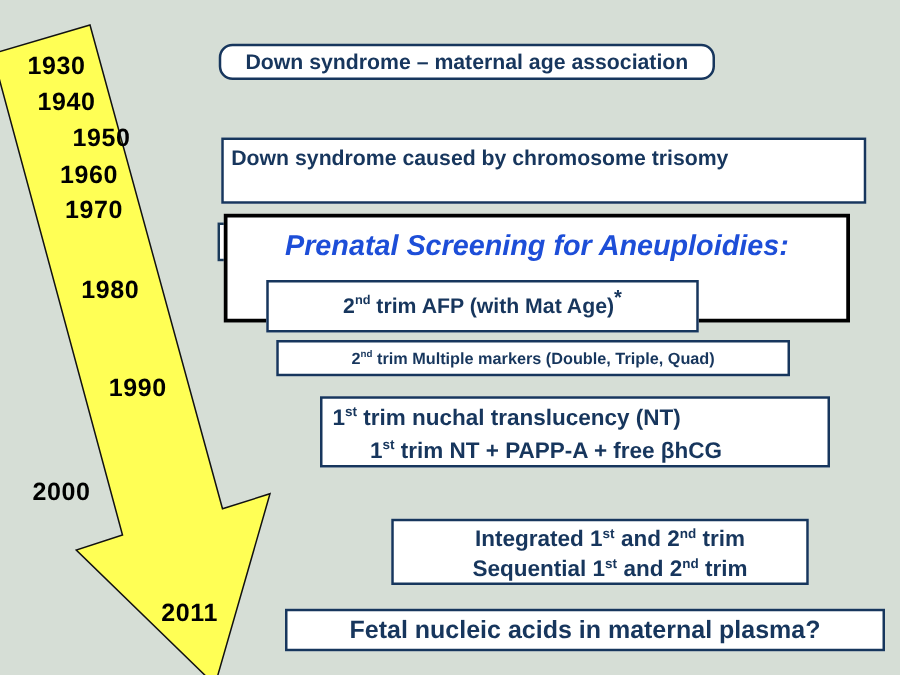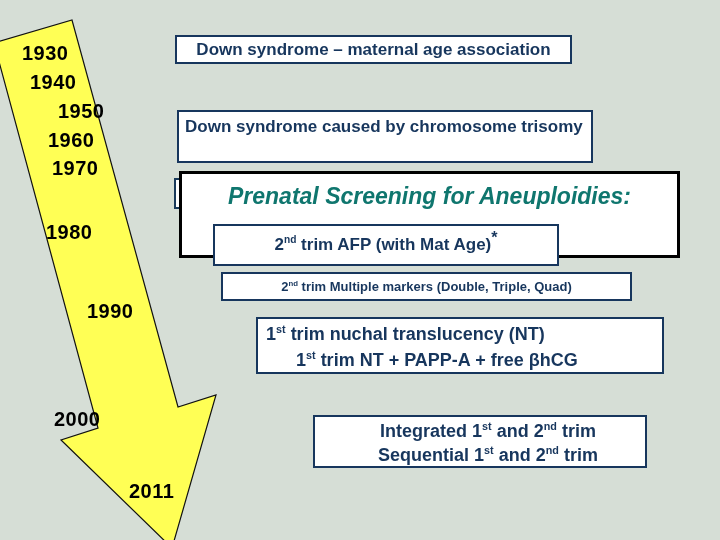--- a/index.html
+++ b/index.html
@@ -11,38 +11,38 @@
   #arrow-svg{position:absolute;left:0;top:0;z-index:0;}
   .year{
     position:absolute;z-index:1;color:#000;font-weight:bold;font-size:20px;
     white-space:nowrap;letter-spacing:0.5px;
   }
   .y1930{left:22px;top:42px;}
   .y1940{left:30px;top:71px;}
   .y1950{left:37px;top:100px;margin-left:21px;}
   .y1960{left:48px;top:129px;}
   .y1970{left:52px;top:157px;}
-  .y1980{left:46px;top:221px;}
+  .y1980{left:65px;top:221px;}
   .y1990{left:87px;top:300px;}
-  .y2000{left:26px;top:408px;margin-left:28px;}
+  .y2000{left:26px;top:383px;}
   .y2011{left:129px;top:480px;}
   .box{
     position:absolute;box-sizing:border-box;background:#ffffff;
     border:2px solid #17365d;color:#17365d;font-weight:bold;z-index:2;
     white-space:nowrap;
   }
   .center-flex{display:flex;align-items:center;justify-content:center;}
-  #title-box{left:175px;top:35px;width:397px;height:29px;font-size:17px;}
-  #trisomy-box{left:177px;top:110px;width:416px;height:53px;font-size:17px;padding-top:2px;}
+  #title-box{left:175px;top:35px;width:397px;height:29px;font-size:17px;border-radius:11px;}
+  #trisomy-box{left:177px;top:110px;width:516px;height:53px;font-size:17px;padding-top:2px;}
   #trisomy-box .l1{padding-left:6px;line-height:25px;}
   #trisomy-box .l2{text-align:center;font-style:italic;line-height:24px;}
   #prenatal-behind-box{left:174px;top:178px;width:26px;height:31px;border:2px solid #1a3a5a;z-index:2;}
   #prenatal-box{
     left:179px;top:171px;width:501px;height:87px;border:3px solid #000;z-index:3;
-    color:#0f766e;font-style:italic;font-size:23px;text-align:center;padding-top:9px;
+    color:#1d4ed8;font-style:italic;font-size:23px;text-align:center;padding-top:9px;
   }
   #afp-box{left:213px;top:224px;width:346px;height:42px;font-size:17px;z-index:4;}
   #mult-box{left:221px;top:272px;width:411px;height:29px;font-size:13px;}
   #nt-box{left:256px;top:317px;width:408px;height:57px;font-size:18px;padding-top:2px;}
   #nt-box .l1{padding-left:8px;line-height:26px;}
   #nt-box .l2{padding-left:38px;line-height:26px;}
   #integrated-box{left:313px;top:415px;width:334px;height:53px;font-size:18px;text-align:center;padding-top:2px;}
   #integrated-box .ln{line-height:24px;padding-left:16px;}
   #fetal-box{left:228px;top:487px;width:480px;height:34px;font-size:20px;}
   .sp{font-size:0.6em;vertical-align:super;line-height:0;}
@@ -92,14 +92,17 @@
   <div id="nt-box" class="box">
     <div class="l1"><span>1</span><sup class="sp">st</sup><span> trim nuchal translucency (NT)</span></div>
     <div class="l2"><span>1</span><sup class="sp">st</sup><span> trim NT + PAPP-A + free βhCG</span></div>
   </div>
 
   <div id="integrated-box" class="box">
     <div class="ln"><span>Integrated 1</span><sup class="sp">st</sup><span> and 2</span><sup class="sp">nd</sup><span> trim</span></div>
     <div class="ln"><span>Sequential 1</span><sup class="sp">st</sup><span> and 2</span><sup class="sp">nd</sup><span> trim</span></div>
   </div>
 
+  <div id="fetal-box" class="box center-flex">
+    <span>Fetal nucleic acids in maternal plasma?</span>
+  </div>
 
 </div>
 
 </body></html>

